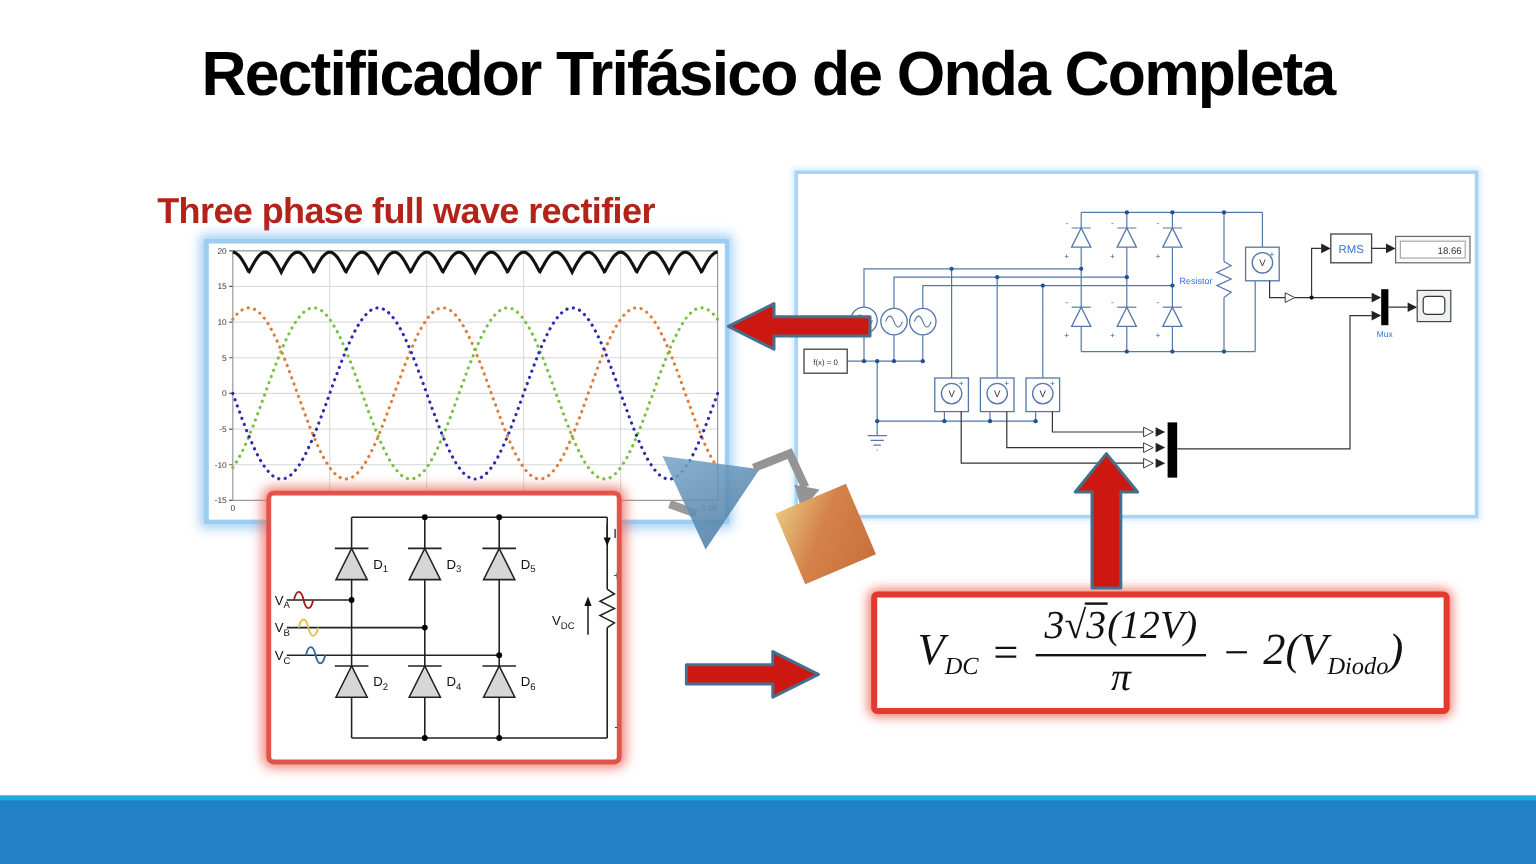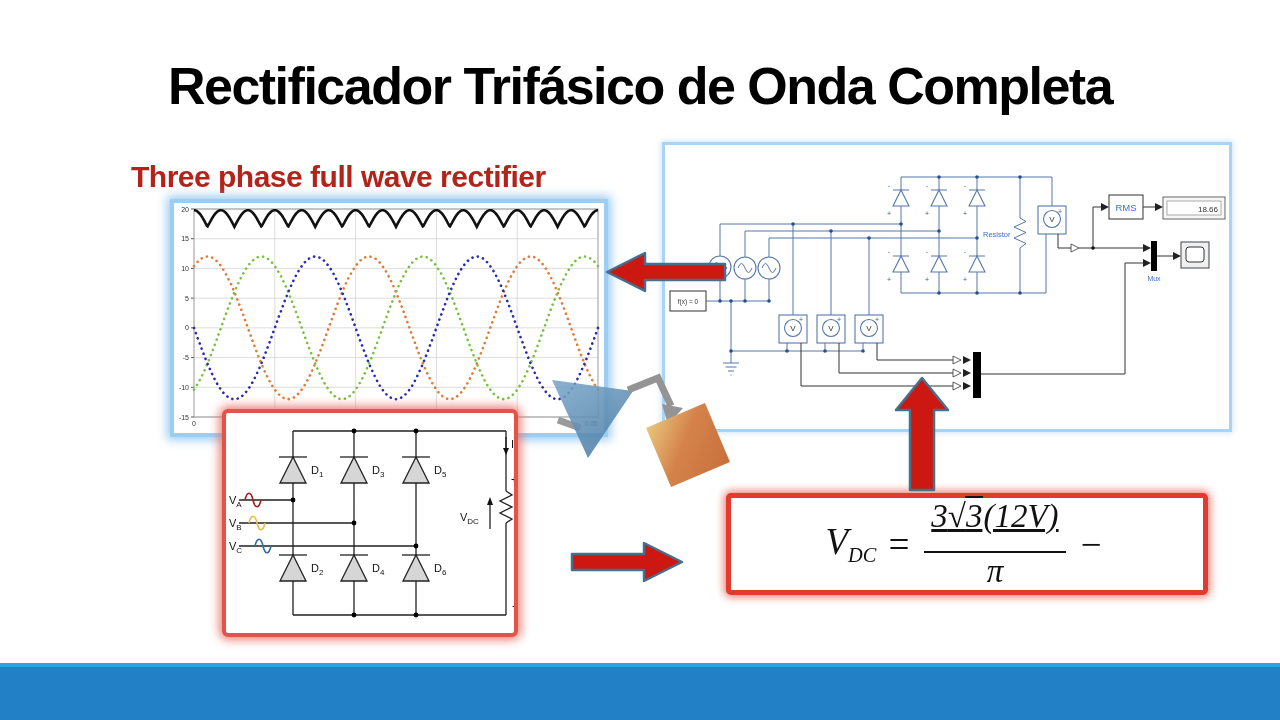--- a/index.html
+++ b/index.html
@@ -1,34 +1,34 @@
 <!DOCTYPE html>
 <html><head>
 <meta charset="utf-8">
 <style>
   html,body{margin:0;padding:0;width:1280px;height:720px;background:#fff;position:relative;overflow:hidden;
     font-family:"Liberation Sans",sans-serif;}
   .abs{position:absolute;}
-  .title{position:absolute;top:56px;left:0;width:100%;text-align:center;font-weight:700;
+  .title{position:absolute;top:32px;left:0;width:100%;text-align:center;font-weight:700;
     font-size:52px;letter-spacing:-1.5px;color:#000;}
   .heading{position:absolute;left:131px;top:160px;font-weight:700;font-size:30px;color:#b3231a;letter-spacing:-0.5px;}
   .panel{position:absolute;background:#fff;box-sizing:border-box;}
   .wave-panel{left:170px;top:199px;width:438px;height:238px;border:4px solid #9ccdf2;
     box-shadow:0 0 9px 3px rgba(140,195,240,.85);}
   .sim-panel{left:662px;top:142px;width:570px;height:290px;border:3px solid #a8d4f5;
     box-shadow:0 0 5px 1px rgba(160,205,245,.5);}
   .circuit-panel{left:222px;top:409px;width:296px;height:228px;border:4px solid #e0544a;border-radius:6px;
     box-shadow:0 0 10px 3px rgba(235,110,100,.85);}
   .formula-panel{left:726px;top:493px;width:482px;height:102px;border:5px solid #e23b2e;border-radius:5px;
     box-shadow:0 0 9px 2px rgba(235,90,75,.8);display:flex;align-items:center;justify-content:center;
     font-family:"Liberation Serif",serif;font-style:italic;font-size:37px;color:#111;gap:5px;}
   .formula-panel sub{font-size:.55em;}
   .frac{display:inline-flex;flex-direction:column;align-items:center;font-size:33px;line-height:1.08;margin:0 3px;}
   .frac .den{align-self:stretch;text-align:center;border-top:2.5px solid #111;padding-top:1px;}
-  .frac .num{padding:0 7px 16px;text-decoration:underline;}
+  .frac .num{padding:0 7px 4px;}
   .radbar{border-top:2.5px solid #111;padding:0 1px;margin-left:-1px;}
   .op{margin:0 5px;}
   .footer{position:absolute;left:0;bottom:0;width:100%;height:53px;background:#2280c6;border-top:4px solid #25a9e2;}
   
   .w{stroke:#5577aa;fill:none;stroke-width:1;}
   .bw{stroke:#333;fill:none;stroke-width:1;}
   .blk{fill:#fff;stroke:#5577aa;stroke-width:1.1;}
   .dkblk{fill:#fff;stroke:#444;stroke-width:1.1;}
   .dot{fill:#24508e;}
   .bdot{fill:#111;}
@@ -316,20 +316,21 @@
 </div>
 
 <div class="panel formula-panel">
   <span><span>V</span><sub>DC</sub></span>
   <span class="op">=</span>
   <span class="frac">
     <span class="num"><span>3</span><span>√</span><span class="radbar">3</span><span>(12V)</span></span>
     <span class="den">π</span>
   </span>
   <span class="op">−</span>
+  <span><span>2(</span><span>V</span><sub>Diodo</sub><span>)</span></span>
 </div>
 
 <svg class="abs" style="left:540px;top:368px" width="205" height="132">
   <defs>
     <linearGradient id="tg" x1="0" y1="0" x2="0.6" y2="1">
       <stop offset="0" stop-color="#7aa7c9"></stop>
         <stop offset="1" stop-color="#4f7ea6"></stop>
     </linearGradient>
     <linearGradient id="og" x1="0" y1="0" x2="1" y2="1">
       <stop offset="0" stop-color="#e9c87e"></stop>

